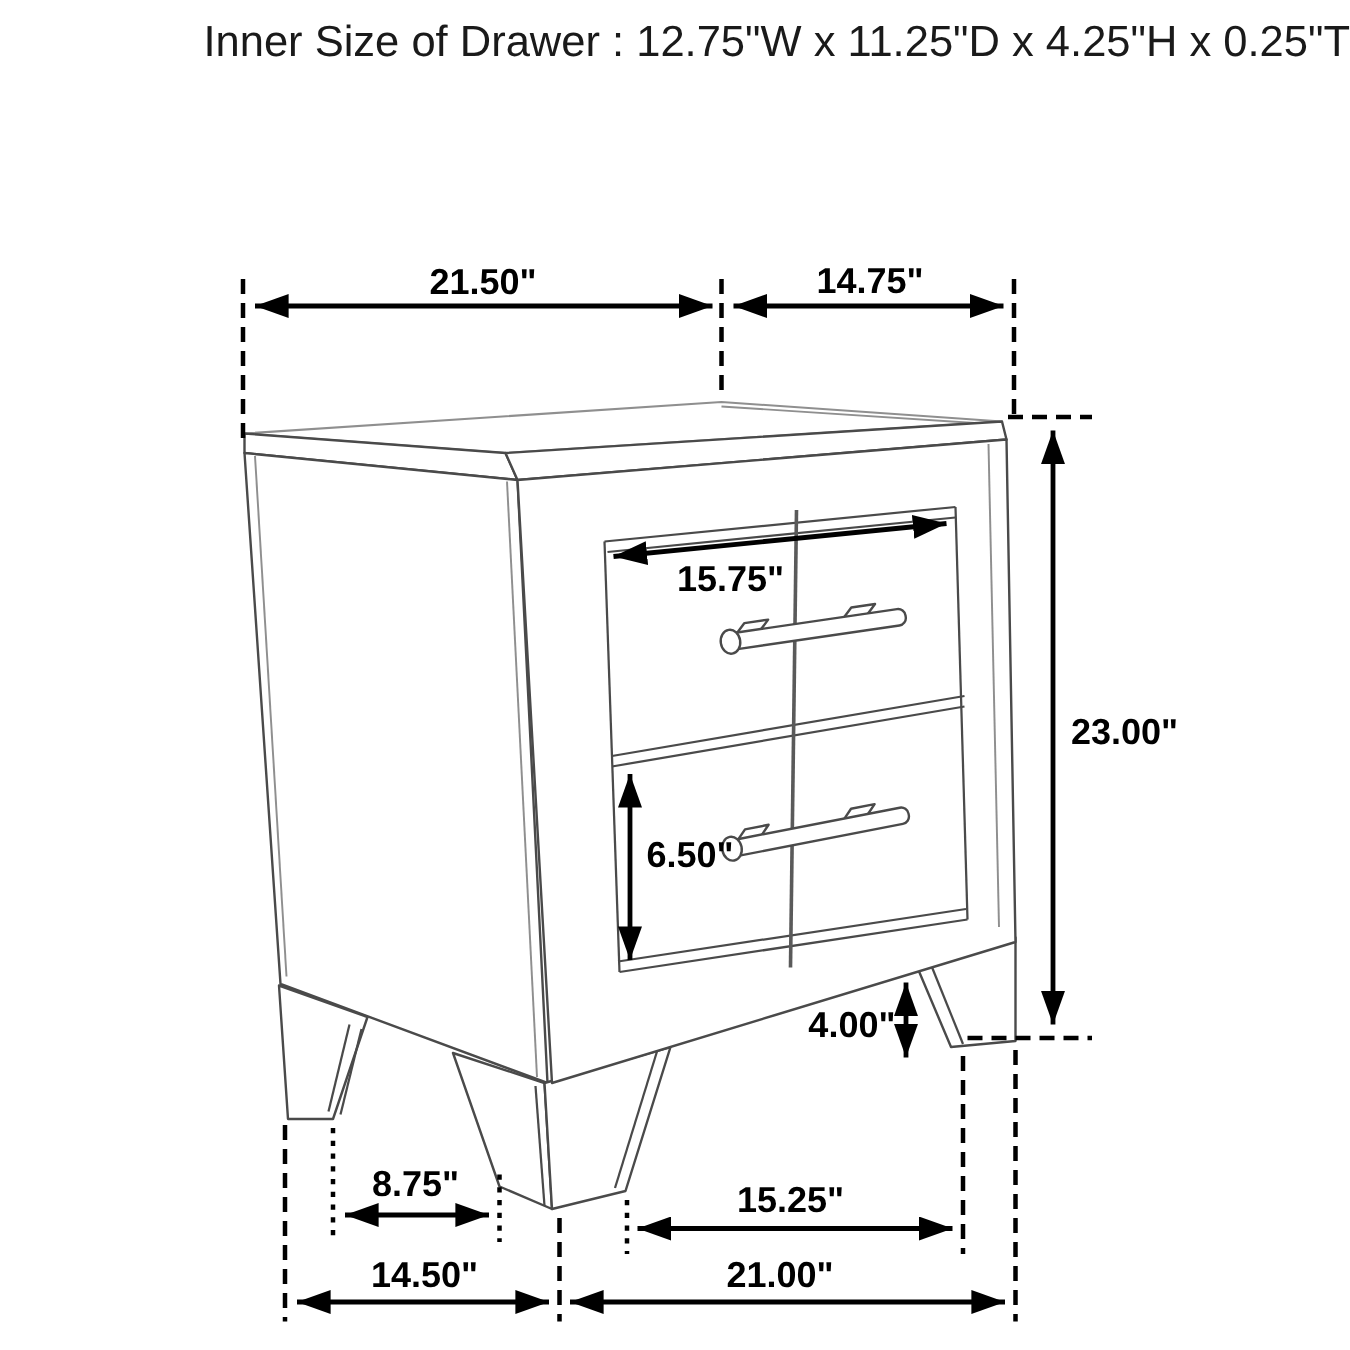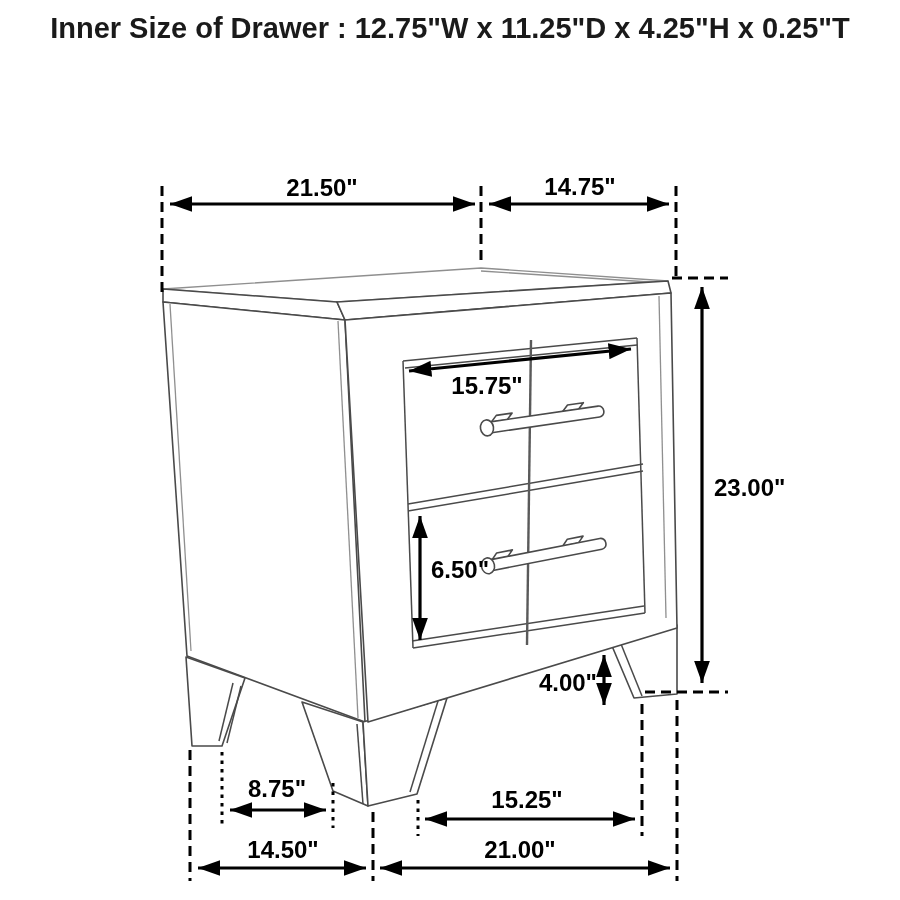--- a/index.html
+++ b/index.html
@@ -1,19 +1,19 @@
 <!DOCTYPE html>
 <html><head>
 <meta charset="utf-8">
 <style>
   html,body{margin:0;padding:0;background:#fff;}
   .canvas{position:relative;width:900px;height:900px;background:#ffffff;overflow:hidden;
           font-family:"Liberation Sans", sans-serif;}
-  .title{position:absolute;top:12px;left:0;width:900px;text-align:center;
-         font-size:29px;font-weight:bold;color:#1a1a1a;letter-spacing:0px;}
+  .title{position:absolute;top:12px;left:0;width:900px;text-align:right;
+         font-size:29px;font-weight:normal;color:#1a1a1a;letter-spacing:0px;}
   svg text{font-family:"Liberation Sans", sans-serif;font-weight:bold;font-size:24px;fill:#000;}
   .furn{fill:#ffffff;stroke:#4a4a4a;stroke-width:1.6;stroke-linejoin:round;}
   .fline{fill:none;stroke:#4a4a4a;stroke-width:1.5;}
   .flight{fill:none;stroke:#8f8f8f;stroke-width:1.3;}
   .dim{stroke:#000;stroke-width:3.2;fill:none;}
   .dash{stroke:#000;stroke-width:3;fill:none;stroke-dasharray:10 6;}
   .dots{stroke:#000;stroke-width:3;fill:none;stroke-dasharray:3.5 5;}
 </style>
 </head>
 <body>

